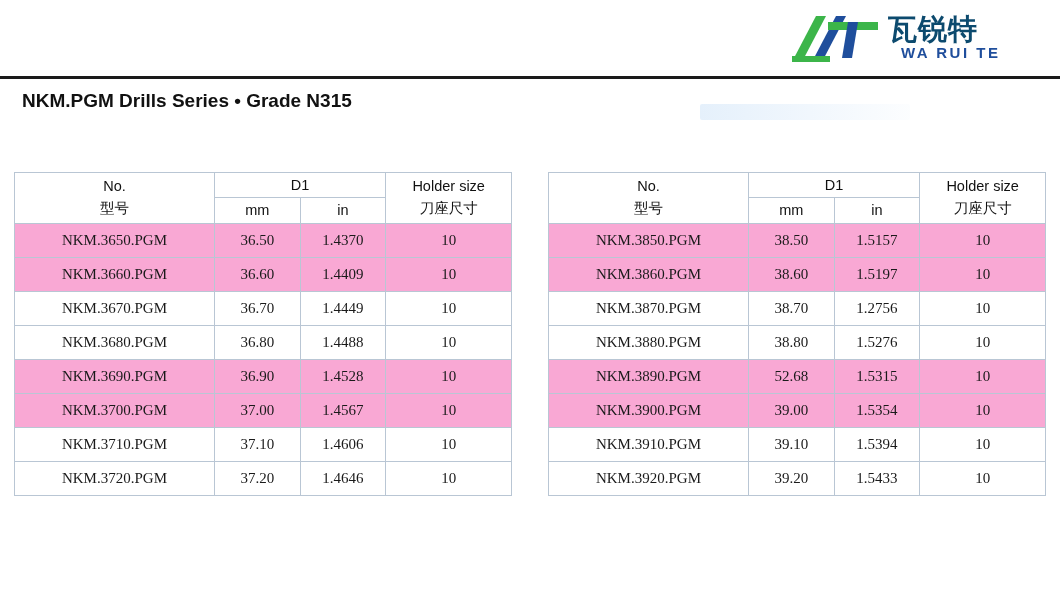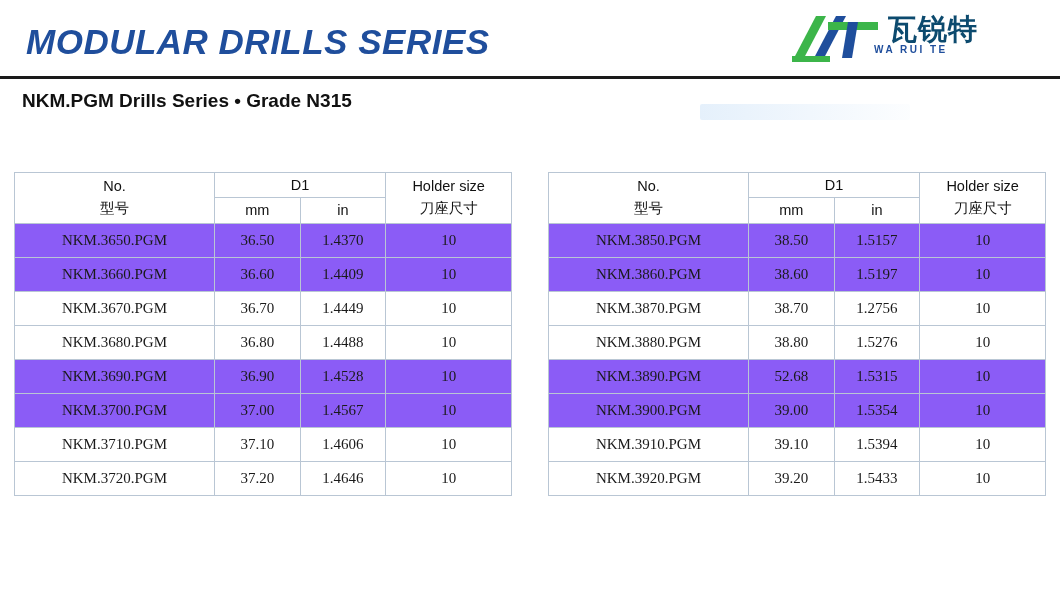--- a/index.html
+++ b/index.html
@@ -54,25 +54,25 @@
     left: 98px;
     top: 2px;
     font-family: "Liberation Sans", sans-serif;
     font-weight: bold;
     font-size: 29px;
     color: #0c4a6e;
     letter-spacing: 1px;
   }
   .logo-en {
     position: absolute;
-    left: 84px;
+    left: 111px;
     top: 36px;
     font-family: "Liberation Sans", sans-serif;
     font-weight: bold;
-    font-size: 10px;
+    font-size: 15px;
     color: #1f4e9c;
     letter-spacing: 2.5px;
   }
 
   .header-rule {
     position: absolute;
     left: 0;
     top: 76px;
     width: 1060px;
     height: 3px;
@@ -134,42 +134,41 @@
   .th-holder {
     width: 22%;
     line-height: 1.5;
   }
   table.spec tbody td {
     padding: 8px 4px;
     font-family: "Liberation Serif", serif;
     font-size: 15px;
   }
   tbody tr.alt td {
-    background: #8b5cf6;
+    background: #f9a8d4;
   }
   tbody tr td:first-child {
     text-align: center;
   }
 
   
   .ghost {
     position: absolute;
     right: 150px;
     top: 104px;
     width: 210px;
     height: 16px;
     background: linear-gradient(90deg, rgba(220,235,250,0.75), rgba(240,247,253,0.2));
     border-radius: 2px;
   }
 </style>
 </head>
 <body>
 
 <div class="header">
-  <div class="header-title">MODULAR DRILLS SERIES</div>
 
   <div class="logo">
     <svg class="logo-mark" viewBox="0 0 92 52">
       <polygon points="4,46 26,4 36,4 14,46" fill="#3cb54a"></polygon>
       <polygon points="24,46 46,4 56,4 34,46" fill="#1f4e9c"></polygon>
       <polygon points="38,10 88,10 88,18 38,18" fill="#3cb54a"></polygon>
       <polygon points="58,10 68,10 62,46 52,46" fill="#1f4e9c"></polygon>
       <polygon points="2,44 40,44 40,50 2,50" fill="#3cb54a"></polygon>
     </svg>
     <div class="logo-cn">瓦锐特</div>

